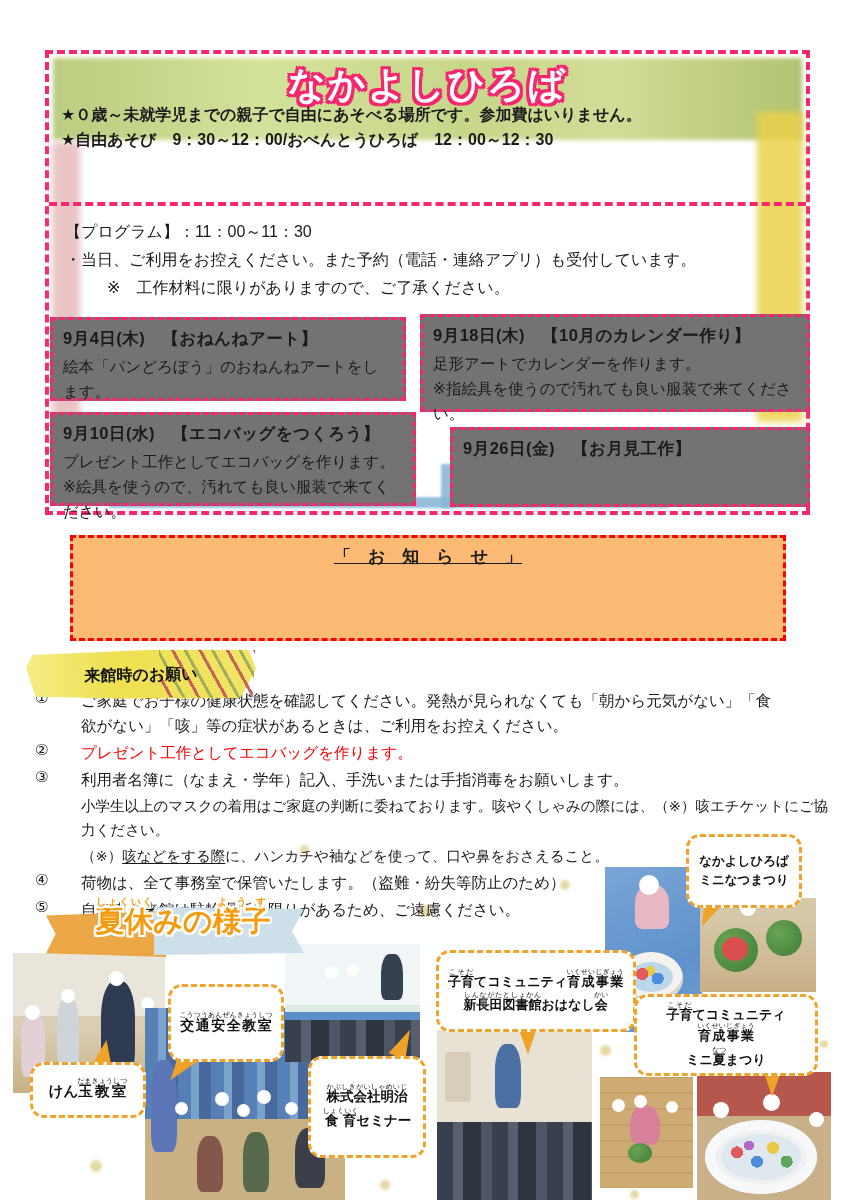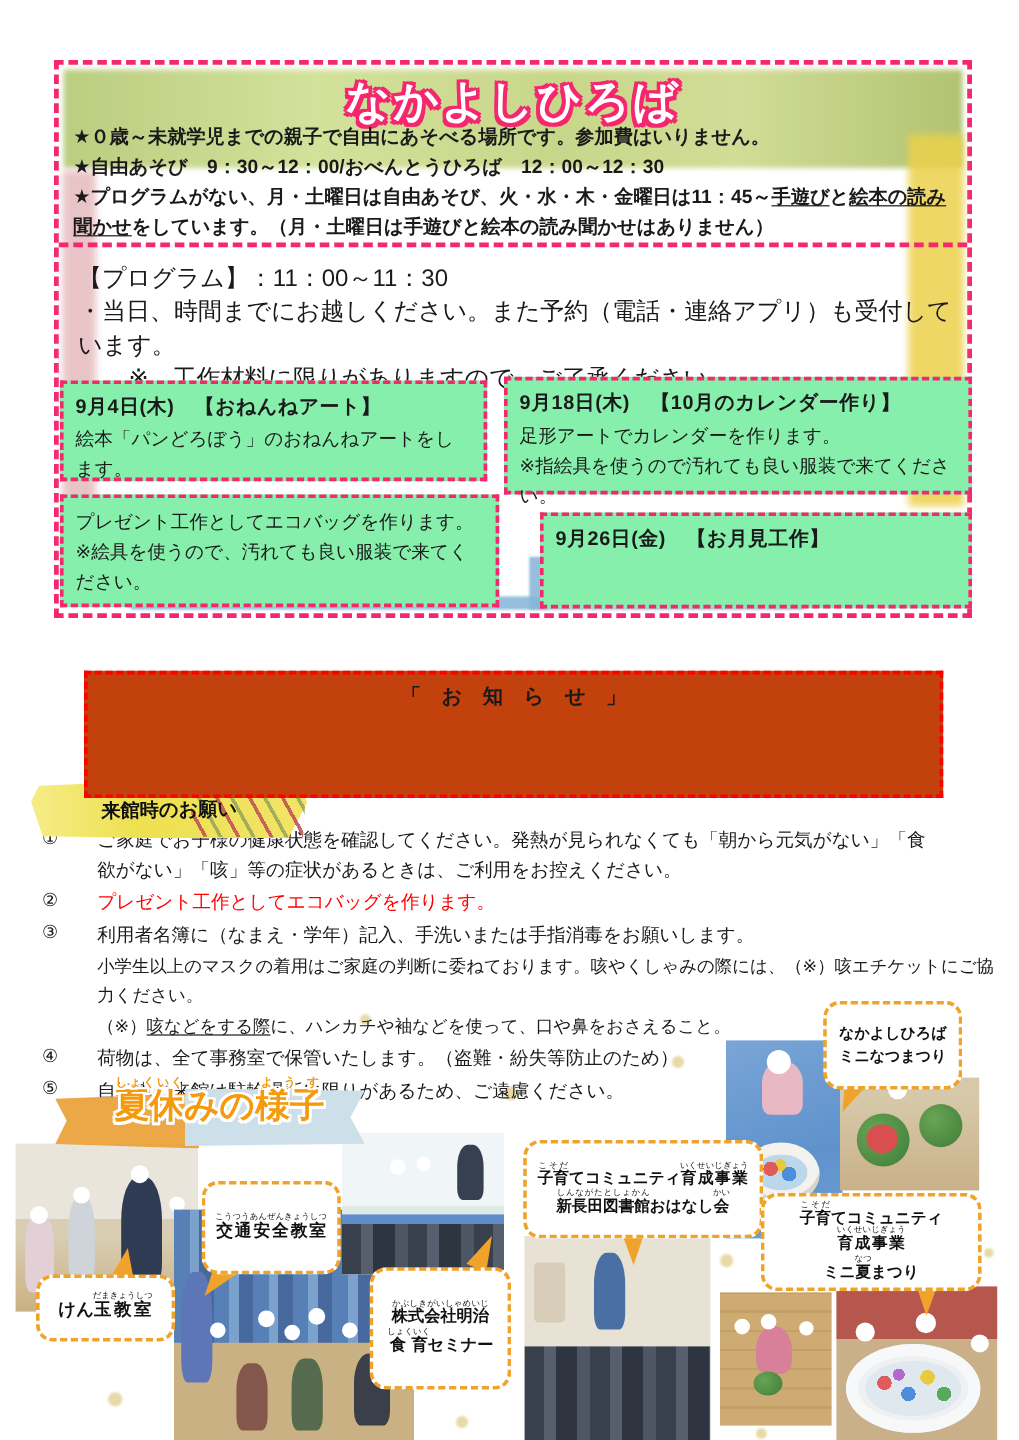--- a/index.html
+++ b/index.html
@@ -20,37 +20,37 @@
   .wash-blue-v{left:392px;bottom:3px;width:15px;height:44px;background:#85b5d8;filter:blur(1px);opacity:.85;}
 
   .main-title{position:absolute;z-index:2;left:0;right:0;top:6px;text-align:center;
       font-size:37px;font-weight:bold;letter-spacing:2px;color:#ffffff;
       text-shadow:-3px 0 #f4276f,3px 0 #f4276f,0 -3px #f4276f,0 3px #f4276f,
                   -2px -2px #f4276f,2px -2px #f4276f,-2px 2px #f4276f,2px 2px #f4276f,
                   -3px 3px #f4276f,3px 3px #f4276f,-3px -3px #f4276f,3px -3px #f4276f;}
   .intro-bullets{position:absolute;z-index:2;left:12px;right:10px;top:48px;
       font-size:16px;font-weight:600;line-height:25px;}
   .divider{position:absolute;z-index:2;left:0;right:0;top:148px;border-top:4px dashed #f4276f;}
-  .program{position:absolute;z-index:2;left:16px;right:0;top:164px;font-size:20px;line-height:28px;}
+  .program{position:absolute;z-index:2;left:16px;right:0;top:164px;font-size:16px;line-height:28px;}
   .program .indent{padding-left:42px;}
   .u{text-decoration:underline;text-underline-offset:2px;}
 
   
-  .event-box{position:absolute;box-sizing:border-box;background:#86efac;border:3.5px dashed #f4276f;
+  .event-box{position:absolute;box-sizing:border-box;background:#737373;border:3.5px dashed #f4276f;
              padding:8px 10px 6px 10px;z-index:3;}
   .event-head{font-weight:bold;font-size:16.5px;margin-bottom:4px;letter-spacing:.5px;}
   .event-line{font-size:15.5px;line-height:25px;}
   #ev1{left:50px;top:317px;width:356px;height:84px;}
   #ev2{left:420px;top:314px;width:390px;height:98px;}
   #ev3{left:50px;top:412px;width:366px;height:94px;}
   #ev4{left:450px;top:427px;width:360px;height:80px;}
 
   
-  .notice-box{position:absolute;left:70px;top:559px;width:716px;height:106px;box-sizing:border-box;
-      border:3px dashed #ff0000;background:#c2410c;padding:7px 16px 0 16px;z-index:3;}
+  .notice-box{position:absolute;left:70px;top:535px;width:716px;height:106px;box-sizing:border-box;
+      border:3px dashed #ff0000;background:#fdba74;padding:7px 16px 0 16px;z-index:3;text-decoration:underline;}
   .notice-title{text-align:center;font-weight:bold;font-size:17px;margin-bottom:4px;}
   .notice-body{font-size:16px;line-height:28px;}
 
   
   .ribbon{position:absolute;left:26px;top:650px;width:230px;height:50px;z-index:2;transform:rotate(-1deg);}
   .ribbon .shape{position:absolute;inset:0;background:linear-gradient(90deg,#f5ec86,#eee04f 40%,#f2e468);
       clip-path:polygon(0 32%,3% 6%,55% 0,97% 4%,100% 42%,93% 100%,40% 96%,4% 90%);}
   .ribbon .stripes{position:absolute;right:0;top:0;width:42%;height:100%;
       background:repeating-linear-gradient(62deg,transparent 0 10px,#c05555 10px 13px,transparent 13px 21px,#9aa858 21px 24px);
       clip-path:polygon(0 0,100% 4%,96% 100%,0 95%);opacity:.9;}
@@ -128,42 +128,42 @@
     <div class="wash wash-yellow"></div>
     <div class="wash wash-pink"></div>
     <div class="wash wash-blue-h"></div>
     <div class="wash wash-blue-v"></div>
 
     <div class="main-title">なかよしひろば</div>
 
     <div class="intro-bullets">
       <div><span>★０歳～未就学児までの親子で自由にあそべる場所です。参加費はいりません。</span></div>
       <div><span>★自由あそび　9：30～12：00/おべんとうひろば　12：00～12：30</span></div>
-      <div><span>★プログラムがない、月・土曜日は自由あそび、火・水・木・金曜日は11：45～</span><span class="u">手遊び</span><span>と</span><span class="u">絵本の読み聞かせ</span><span>をしています。（月・土曜日は手遊びと絵本の読み聞かせはありません）</span></div>
     </div>
 
     <div class="divider"></div>
 
     <div class="program">
       <div>【プログラム】：11：00～11：30</div>
-      <div>・当日、時間までにお越しください。また予約（電話・連絡アプリ）も受付しています。</div>
+      <div>・当日、ご利用をお控えください。また予約（電話・連絡アプリ）も受付しています。</div>
       <div class="indent">※　工作材料に限りがありますので、ご了承ください。</div>
     </div>
   </div>
 
   <div class="event-box" id="ev1">
     <div class="event-head"><span>9月4日(木)</span>　<span>【おねんねアート】</span></div>
     <div class="event-line">絵本「パンどろぼう」のおねんねアートをします。</div>
   </div>
   <div class="event-box" id="ev2">
     <div class="event-head"><span>9月18日(木)</span>　<span>【10月のカレンダー作り】</span></div>
     <div class="event-line">足形アートでカレンダーを作ります。</div>
     <div class="event-line">※指絵具を使うので汚れても良い服装で来てください。</div>
   </div>
   <div class="event-box" id="ev3">
+    <div class="event-head"><span>9月10日(水)</span>　<span>【エコバッグをつくろう】</span></div>
     <div class="event-line">プレゼント工作としてエコバッグを作ります。</div>
     <div class="event-line">※絵具を使うので、汚れても良い服装で来てください。</div>
   </div>
   <div class="event-box" id="ev4">
     <div class="event-head"><span>9月26日(金)</span>　<span>【お月見工作】</span></div>
   </div>
 
   <div class="notice-box">
     <div class="notice-title">「　お　知　ら　せ　」</div>
   </div>

